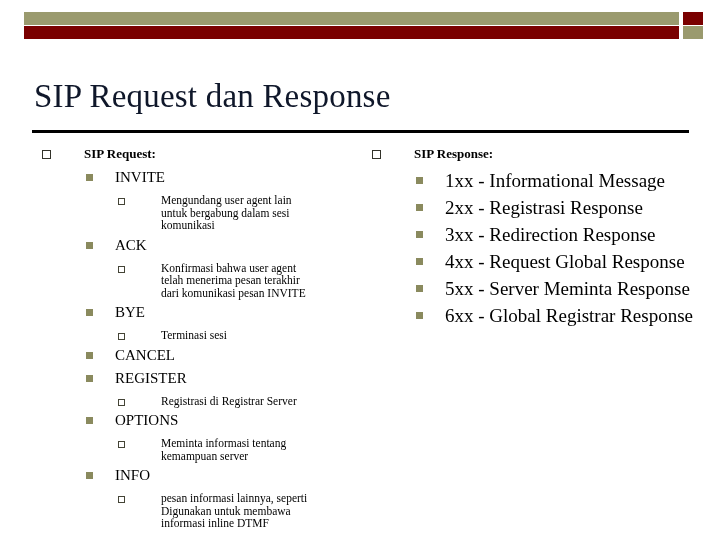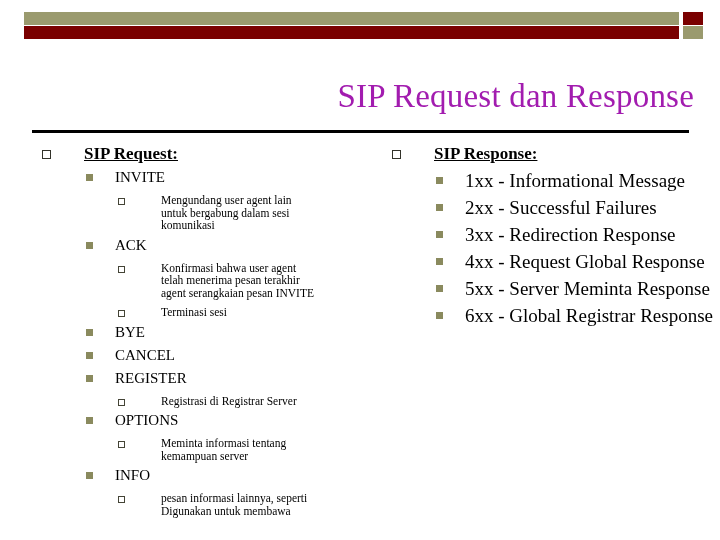--- a/index.html
+++ b/index.html
@@ -55,41 +55,40 @@
   .deco-row.bot .deco-sq  { left: 659px; }
 
   
   .title {
     position: absolute;
     left: 34px;
     top: 76px;
     width: 660px;
     font-size: 33px;
     line-height: 40px;
-    color: #a21caf;
+    color: #0f172a;
     letter-spacing: 0.2px;
     white-space: nowrap;
-    text-align: right;
   }
   .title-rule {
     position: absolute;
     left: 32px;
     top: 130px;
     width: 657px;
     height: 3px;
     background: #000000;
   }
 
   
   .col {
     position: absolute;
     top: 144px;
   }
   .col-left  { left: 40px;  width: 330px; }
-  .col-right { left: 390px; width: 330px; }
+  .col-right { left: 370px; width: 330px; }
 
   
   .row {
     position: relative;
     display: block;
   }
 
   
   .lvl1 {
     padding-left: 44px;
@@ -98,24 +97,23 @@
   .lvl1 .b-hollow {
     position: absolute;
     left: 2px;
     top: 6px;
     width: 7px;
     height: 7px;
     border: 1px solid #33332a;
     background: transparent;
   }
   .lvl1 .txt {
-    font-size: 17px;
+    font-size: 13px;
     line-height: 20px;
     font-weight: bold;
-    text-decoration: underline;
     color: #000000;
   }
 
   
   .lvl2 {
     padding-left: 75px;
     margin-top: 3px;
   }
   .lvl2 .b-fill {
     position: absolute;
@@ -192,30 +190,30 @@
   </div>
 
   <div class="row lvl2">
     <span class="b-fill"></span>
     <span class="txt">ACK</span>
   </div>
   <div class="row lvl3">
     <span class="b-hollow-sm"></span>
     <span class="txt">Konfirmasi bahwa user agent</span>
     <span class="txt">telah menerima pesan terakhir</span>
-    <span class="txt">agent serangkaian pesan INVITE</span>
-  </div>
-
+    <span class="txt">dari komunikasi pesan INVITE</span>
+  </div>
+
+  <div class="row lvl2">
+    <span class="b-fill"></span>
+    <span class="txt">BYE</span>
+  </div>
   <div class="row lvl3">
     <span class="b-hollow-sm"></span>
     <span class="txt">Terminasi sesi</span>
-  </div>
-  <div class="row lvl2">
-    <span class="b-fill"></span>
-    <span class="txt">BYE</span>
   </div>
 
   <div class="row lvl2">
     <span class="b-fill"></span>
     <span class="txt">CANCEL</span>
   </div>
 
   <div class="row lvl2">
     <span class="b-fill"></span>
     <span class="txt">REGISTER</span>
@@ -236,38 +234,39 @@
   </div>
 
   <div class="row lvl2">
     <span class="b-fill"></span>
     <span class="txt">INFO</span>
   </div>
   <div class="row lvl3">
     <span class="b-hollow-sm"></span>
     <span class="txt">pesan informasi lainnya, seperti</span>
     <span class="txt">Digunakan untuk membawa</span>
+    <span class="txt">informasi inline DTMF</span>
   </div>
 
 </div>
 
 <div class="col col-right">
 
   <div class="row lvl1">
     <span class="b-hollow"></span>
     <span class="txt">SIP Response:</span>
   </div>
 
   <div class="row lvl2">
     <span class="b-fill"></span>
     <span class="txt">1xx - Informational Message</span>
   </div>
   <div class="row lvl2">
     <span class="b-fill"></span>
-    <span class="txt">2xx - Successful Failures</span>
+    <span class="txt">2xx - Registrasi Response</span>
   </div>
   <div class="row lvl2">
     <span class="b-fill"></span>
     <span class="txt">3xx - Redirection Response</span>
   </div>
   <div class="row lvl2">
     <span class="b-fill"></span>
     <span class="txt">4xx - Request Global Response</span>
   </div>
   <div class="row lvl2">

